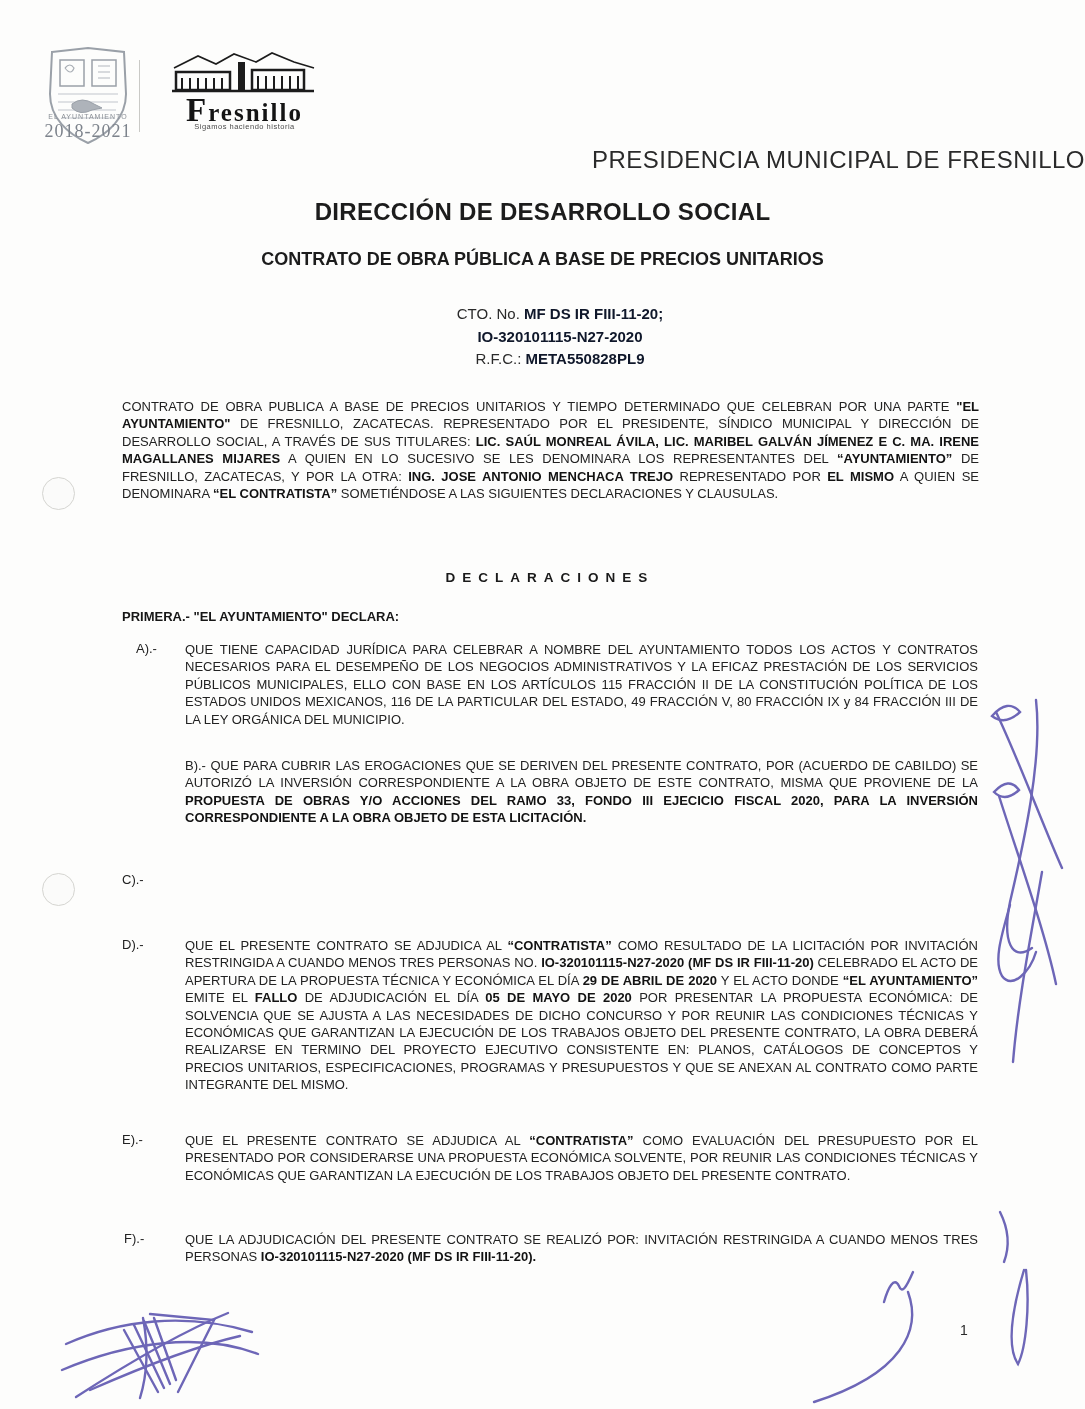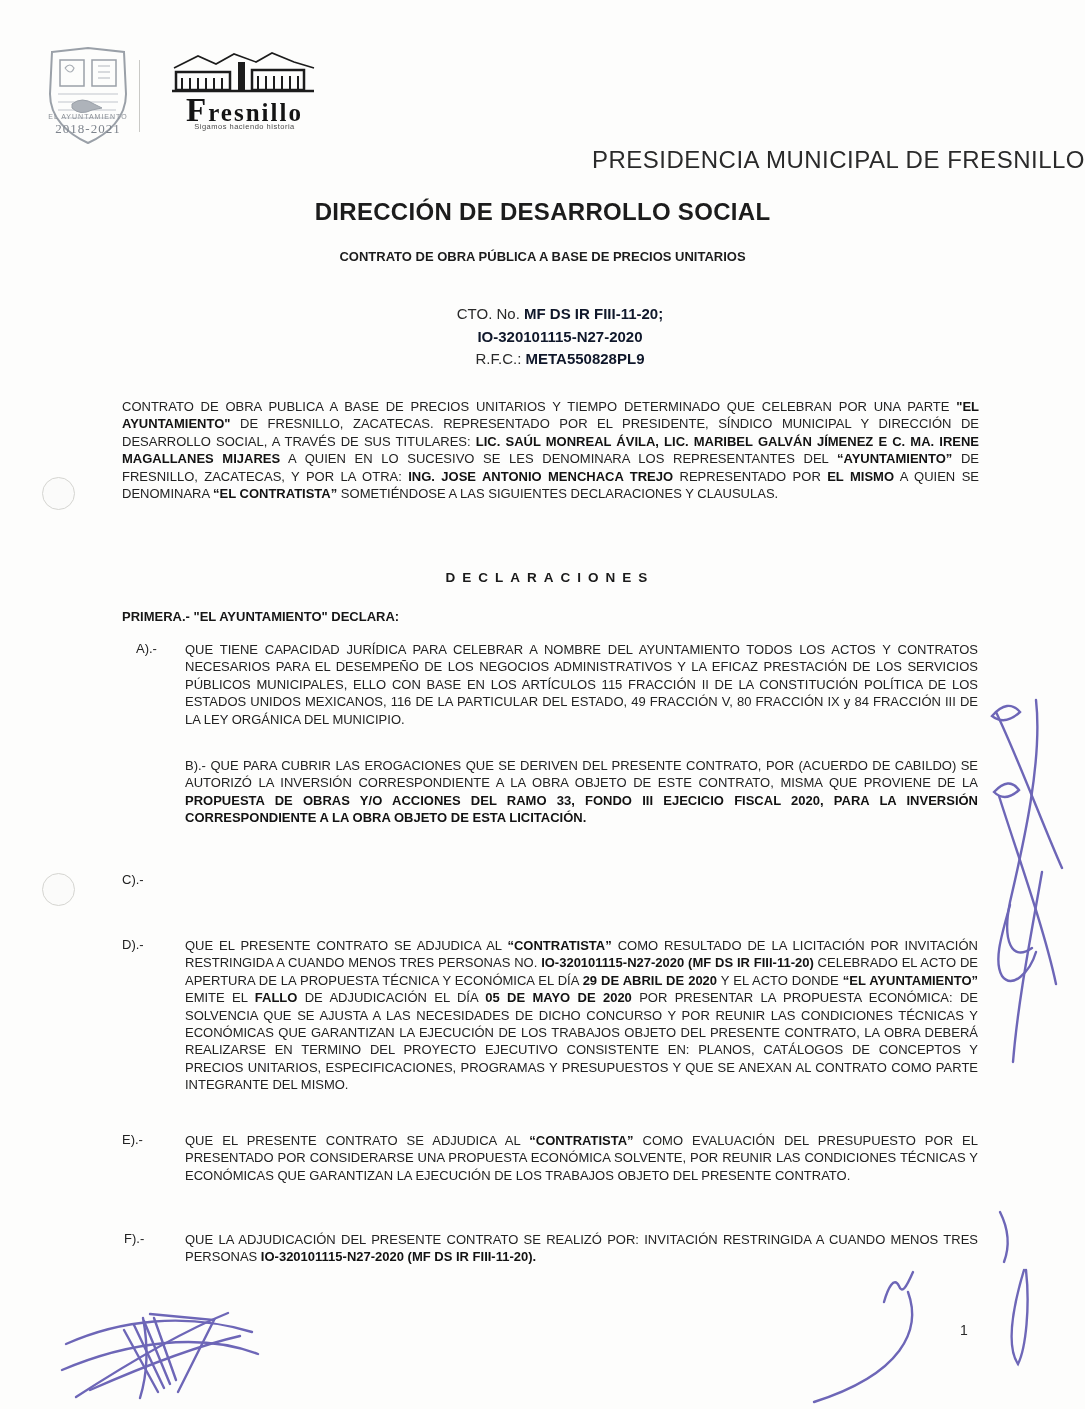--- a/index.html
+++ b/index.html
@@ -14,21 +14,21 @@
   }
   
   .coat{position:absolute;left:38px;top:46px;width:100px;height:100px;}
   .coat svg{width:100%;height:100%;}
   .coat-caption{
     position:absolute;left:28px;top:112px;width:120px;text-align:center;
     color:#8a8f96;font-size:7px;letter-spacing:1px;line-height:9px;
   }
   .coat-term{
     position:absolute;left:28px;top:121px;width:120px;text-align:center;
-    color:#7d838c;font-size:13px;font-family:"Liberation Serif", serif;letter-spacing:1px;
+    color:#7d838c;font-size:18px;font-family:"Liberation Serif", serif;letter-spacing:1px;
   }
   .logo-divider{position:absolute;left:139px;top:60px;width:1px;height:72px;background:#c9c9c6;}
   .bridge{position:absolute;left:168px;top:50px;width:150px;height:48px;}
   .bridge svg{width:100%;height:100%;}
   .brand{
     position:absolute;left:152px;top:92px;width:185px;text-align:center;
     font-family:"Liberation Serif", serif;
     font-size:25px;letter-spacing:2px;color:#141414;font-weight:bold;
   }
   .brand::first-letter{font-size:33px;}
@@ -40,21 +40,21 @@
   .title{
     position:absolute;left:0;top:146px;width:1085px;text-align:right;
     font-size:24px;letter-spacing:.5px;color:#2a2a2a;
   }
   .subtitle{
     position:absolute;left:0;top:198px;width:1085px;text-align:center;
     font-size:24px;font-weight:bold;color:#1c1c1c;letter-spacing:.3px;
   }
   .doctype{
     position:absolute;left:0;top:249px;width:1085px;text-align:center;
-    font-size:13px;font-weight:bold;color:#1c1c1c;
+    font-size:18px;font-weight:bold;color:#1c1c1c;
   }
   .refblock{
     position:absolute;left:0;top:303px;width:1120px;text-align:center;
     font-size:15px;line-height:22.5px;color:#2a2a2a;
   }
   .refblock b{color:#0f172a;}
   
   .para{
     position:absolute;
     font-size:13px;line-height:17.4px;text-align:justify;color:#222;

